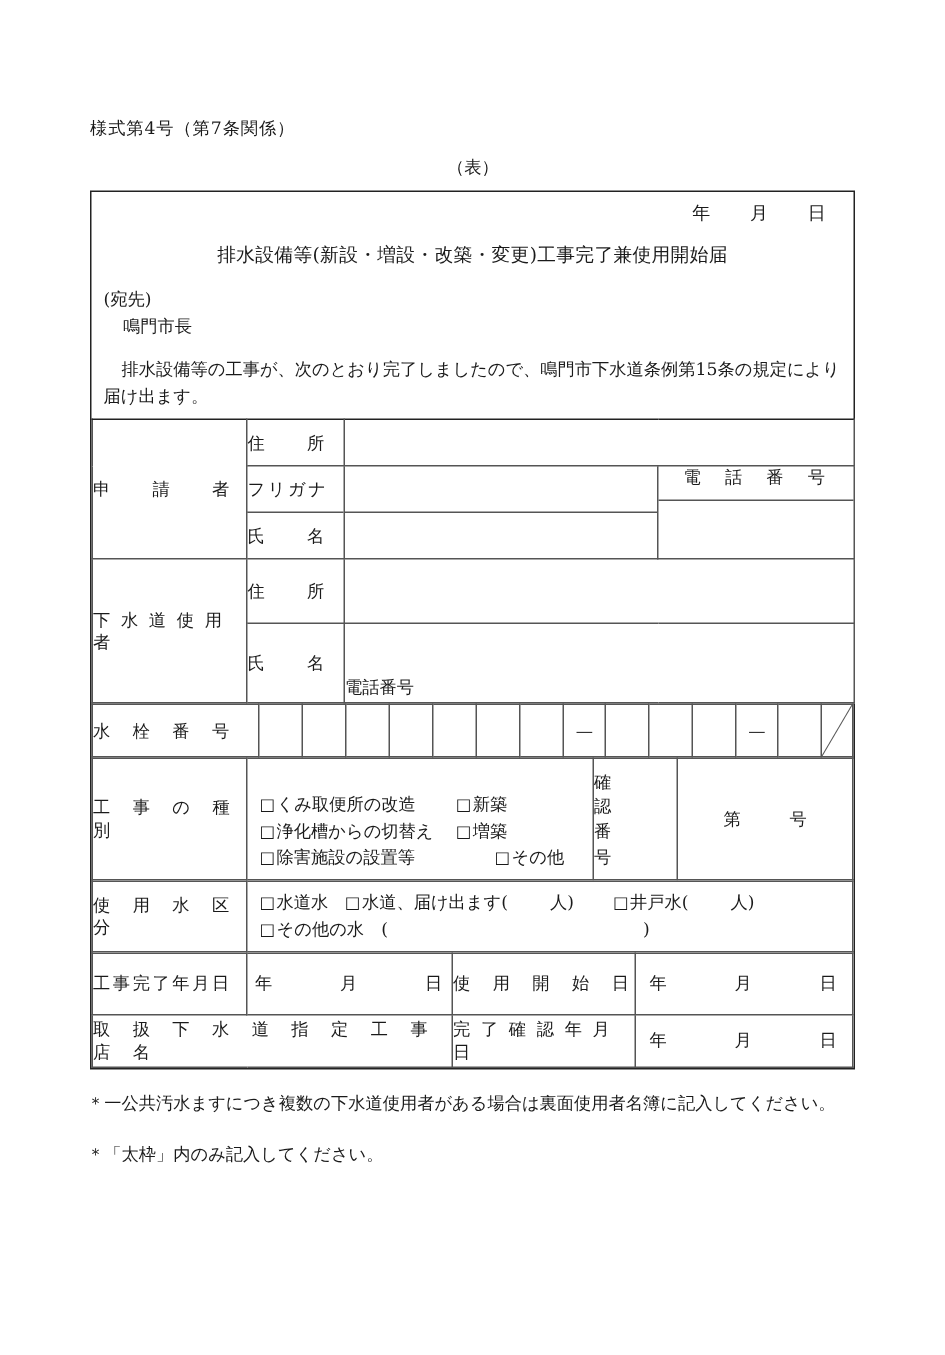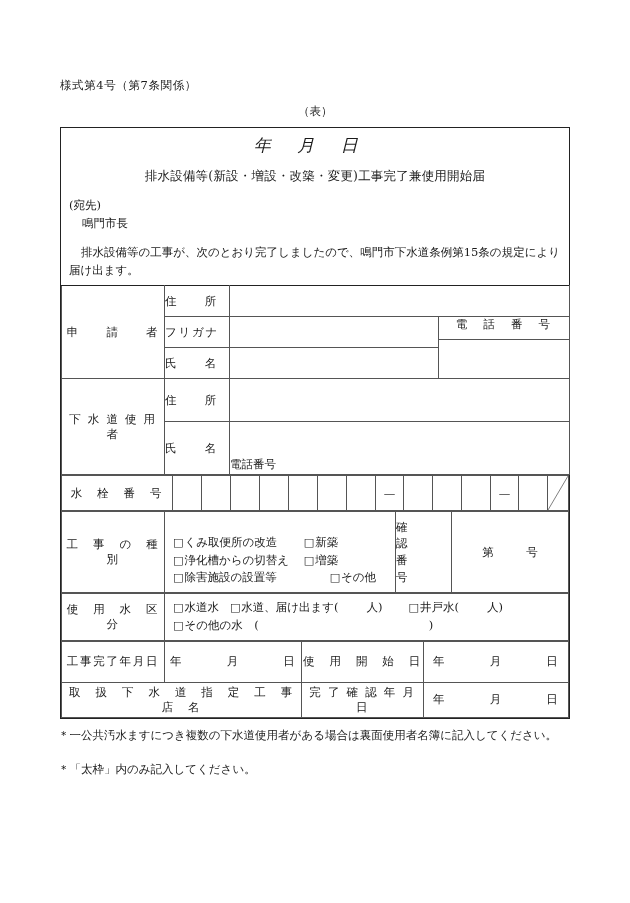--- a/index.html
+++ b/index.html
@@ -39,26 +39,25 @@
     left: 60px;
     top: 127px;
     width: 510px;
     border: 1.6px solid #222;
     box-sizing: border-box;
     background: #fff;
   }
 
   
   .hdr-date {
-    text-align: center;
-    font-size: 17px;
+    text-align: right;
+    font-size: 12px;
     padding: 6px 18px 0 0;
     letter-spacing: 0.5px;
     white-space: nowrap;
-    font-style: italic;
   }
   .hdr-date span { display: inline-block; }
   .sp-a { width: 26px; }
   .doc-title {
     text-align: center;
     font-size: 12.5px;
     padding: 11px 0 4px 0;
     letter-spacing: 0.2px;
     white-space: nowrap;
   }
@@ -87,21 +86,20 @@
     font-size: 11.5px;
     vertical-align: middle;
     padding: 0;
     background: #fff;
   }
   .t-top { border-top: 1.4px solid #222 !important; }
   .lbl-cell { height: 30px; }
 
   
   .who-cell {
-    text-align: center;
     letter-spacing: 0.15em;
   }
   .sub-lbl {
     letter-spacing: 0.15em;
     width: 65px;
   }
   .field-cell { }
   .dotted-bottom { border-bottom: 1px dashed #666 !important; }
   .tel-head {
     text-align: center;

